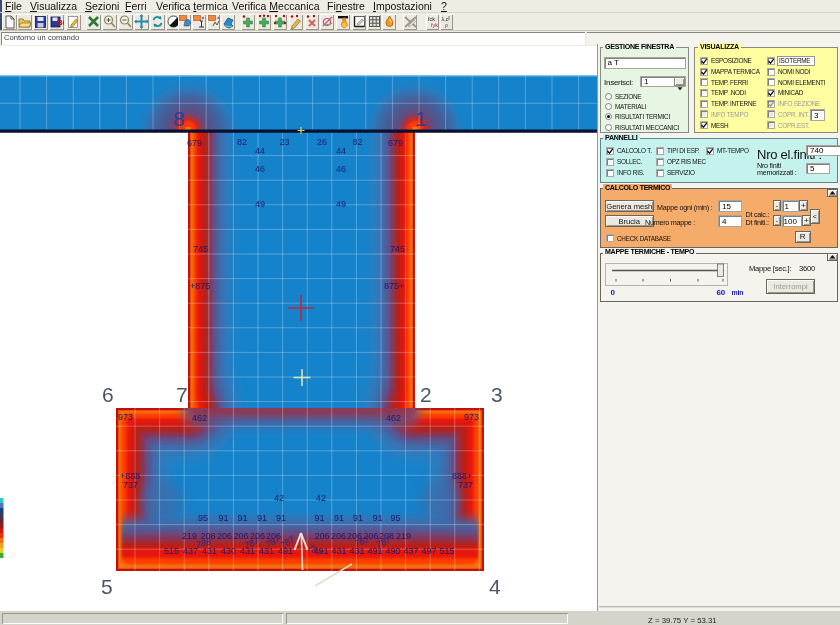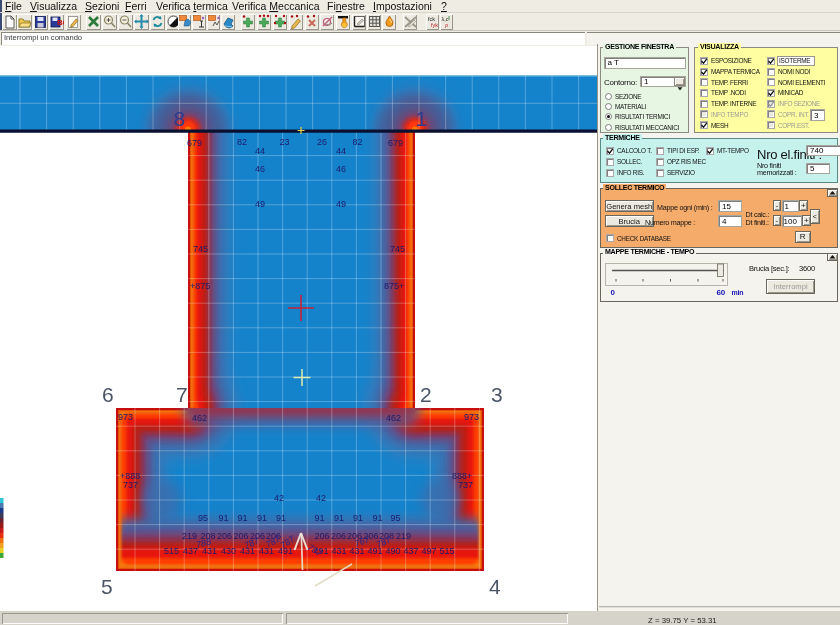--- a/index.html
+++ b/index.html
@@ -24,21 +24,21 @@
 <div class="abs" style="left:30px;top:0;height:12px;line-height:12.5px;font-size:10.5px;color:#111;"><u>V</u>isualizza</div>
 <div class="abs" style="left:85px;top:0;height:12px;line-height:12.5px;font-size:10.5px;color:#111;"><u>S</u>ezioni</div>
 <div class="abs" style="left:125px;top:0;height:12px;line-height:12.5px;font-size:10.5px;color:#111;"><u>F</u>erri</div>
 <div class="abs" style="left:156px;top:0;height:12px;line-height:12.5px;font-size:10.5px;color:#111;">Verifica <u>t</u>ermica</div>
 <div class="abs" style="left:232px;top:0;height:12px;line-height:12.5px;font-size:10.5px;color:#111;">Verifica <u>M</u>eccanica</div>
 <div class="abs" style="left:327px;top:0;height:12px;line-height:12.5px;font-size:10.5px;color:#111;">Fi<u>n</u>estre</div>
 <div class="abs" style="left:373px;top:0;height:12px;line-height:12.5px;font-size:10.5px;color:#111;"><u>I</u>mpostazioni</div>
 <div class="abs" style="left:441px;top:0;height:12px;line-height:12.5px;font-size:10.5px;color:#111;"><u>?</u></div>
 <div class="abs" style="left:0;top:31px;width:840px;height:15px;background:#efece4;"></div>
 <div class="abs sunk" style="left:1px;top:32px;width:584px;height:13px;"></div>
-<div class="abs" style="left:4px;top:33px;font-size:7.6px;color:#3a3a3a;">Interrompi un comando</div>
+<div class="abs" style="left:4px;top:33px;font-size:7.6px;color:#3a3a3a;">Contorno un comando</div>
 <div class="abs" style="left:587px;top:32px;width:253px;height:13px;background:#f5f3ed;box-shadow:inset 0 1px 0 #8a867c;"></div>
 <div class="abs btn3d" style="left:1.5px;top:13.5px;width:15px;height:16px;">
       <svg width="15" height="16" viewBox="0 0 15 16" style="display:block">
         <path d="M4 2h5l3 3v9H4z" fill="#fff" stroke="#333" stroke-width="0.8"></path>
         <path d="M9 2v3h3" fill="none" stroke="#333" stroke-width="0.8"></path>
       </svg>
     </div>
 <div class="abs btn3d" style="left:17px;top:13.5px;width:15px;height:16px;">
       <svg width="15" height="16" viewBox="0 0 15 16" style="display:block">
         <path d="M2 5h4l1 2h6v6H2z" fill="#f4c84a" stroke="#7a6a20" stroke-width="0.8"></path>
@@ -491,21 +491,21 @@
       <rect x="0" y="538.0" width="3.5" height="5" fill="#f07010"></rect>
       <rect x="0" y="543.0" width="3.5" height="5" fill="#f0a020"></rect>
       <rect x="0" y="548.0" width="3.5" height="5" fill="#e8d020"></rect>
       <rect x="0" y="553.0" width="3.5" height="5" fill="#3aaa3a"></rect>
     </svg>
 <div class="abs" style="left:597px;top:44px;width:243px;height:567px;background:#f4f3ee;border-left:1px solid #9a968c;"></div>
     <div class="abs" style="left:599px;top:606px;width:241px;height:2px;background:#e2e0d8;border-top:1px solid #b8b5ac;"></div>
     <div class="abs" style="left:600px;top:47px;width:89px;height:86px;background:#e7f5e3;border:1px solid #8a8a80;"></div>
     <div class="ttl" style="left:603px;top:42.5px;background:#e7f5e3;padding:0 2px;">GESTIONE FINESTRA</div>
     <div class="fld" style="left:603.5px;top:57px;width:82px;height:11.5px;line-height:10.5px;padding-left:3px;">a T</div>
-    <div class="lbl" style="left:604px;top:78px;font-size:8px;">Contorno:</div>
+    <div class="lbl" style="left:604px;top:78px;font-size:8px;">Inserisci:</div>
     <div class="fld" style="left:640px;top:75.5px;width:46px;height:11px;line-height:10px;padding-left:3px;">1</div>
     <div class="abs btn3d" style="left:673.5px;top:77px;width:11.5px;height:8.5px;border:1px solid #8a867c;"><svg width="10" height="7">
         <path d="M2.5 2.2h5L5 5.4z" fill="#222"></path>
       </svg></div>
     <div class="rad" style="left:605px;top:92.5px;"></div>
     <div class="lbl" style="left:615px;top:92.5px;">SEZIONE</div>
     <div class="rad" style="left:605px;top:102.5px;"></div>
     <div class="lbl" style="left:615px;top:102.5px;">MATERIALI</div>
     <div class="rad" style="left:605px;top:113.0px;"></div>
     <div class="abs" style="left:607px;top:115.0px;width:3px;height:3px;border-radius:50%;background:#111;"></div>
@@ -556,21 +556,21 @@
     <svg class="abs" style="left:767px;top:99.5px" width="8" height="8">
       <path d="M1.5 4l2 2.2L6.8 1.8" stroke="#9a9a94" stroke-width="1.3" fill="none"></path>
     </svg>
     <div class="lblg" style="left:778px;top:100.0px;">INFO SEZIONE</div>
     <div class="cb cbg" style="left:767px;top:110px;"></div>
     <div class="lblg" style="left:778px;top:110.5px;">COPR. INT.</div>
     <div class="cb cbg" style="left:767px;top:121px;"></div>
     <div class="lblg" style="left:778px;top:121.5px;">COPR.EST.</div>
     <div class="fld" style="left:810px;top:108.5px;width:15px;height:12.5px;line-height:11.5px;padding-left:3px;font-size:8px;">3</div>
     <div class="abs" style="left:600px;top:138px;width:238px;height:45px;background:#c6f2ee;border:1px solid #5a8a86;"></div>
-    <div class="ttl" style="left:603px;top:133.5px;background:#c6f2ee;padding:0 2px;">TERMICHE</div>
+    <div class="ttl" style="left:603px;top:133.5px;background:#c6f2ee;padding:0 2px;">PANNELLI</div>
     <div class="cb" style="left:606px;top:146.5px;"></div>
     <svg class="abs" style="left:606px;top:146.5px" width="8" height="8">
       <path d="M1.5 4l2 2.2L6.8 1.8" stroke="#111" stroke-width="1.3" fill="none"></path>
     </svg>
     <div class="lbl" style="left:617px;top:147.0px;">CALCOLO T.</div>
     <div class="cb" style="left:606px;top:157.5px;"></div>
     <div class="lbl" style="left:617px;top:158.0px;">SOLLEC.</div>
     <div class="cb" style="left:606px;top:168.5px;"></div>
     <div class="lbl" style="left:617px;top:169.0px;">INFO RIS.</div>
     <div class="cb" style="left:656px;top:146.5px;"></div>
@@ -583,21 +583,21 @@
     <svg class="abs" style="left:706px;top:146.5px" width="8" height="8">
       <path d="M1.5 4l2 2.2L6.8 1.8" stroke="#111" stroke-width="1.3" fill="none"></path>
     </svg>
     <div class="lbl" style="left:717px;top:147px;">MT-TEMPO</div>
     <div class="lbl" style="left:757px;top:147px;font-size:13px;">Nro el.finiti :</div>
     <div class="fld" style="left:806px;top:144.5px;width:48px;height:11px;line-height:10px;padding-left:3px;font-size:8px;">740</div>
     <div class="lbl" style="left:757px;top:160.5px;font-size:7.2px;">Nro finiti</div>
     <div class="lbl" style="left:757px;top:168px;font-size:7.2px;">memorizzati :</div>
     <div class="fld" style="left:806px;top:162.5px;width:24px;height:11px;line-height:10px;padding-left:3px;font-size:8px;">5</div>
     <div class="abs" style="left:600px;top:188px;width:238px;height:60px;background:#f5ab69;border:1px solid #6a665c;"></div>
-    <div class="ttl" style="left:603px;top:183.5px;background:#f5ab69;padding:0 2px;">SOLLEC TERMICO</div>
+    <div class="ttl" style="left:603px;top:183.5px;background:#f5ab69;padding:0 2px;">CALCOLO TERMICO</div>
     <div class="abs btn3d" style="left:827px;top:188.5px;width:11px;height:8px;border:1px solid #6a665c;text-align:center;line-height:7px;font-size:5px;color:#111;"></div>
     <svg class="abs" style="left:827px;top:188.5px" width="11" height="8">
       <path d="M5.5 2l3 3.5h-6z" fill="#111"></path>
     </svg>
     <div class="abs btn3d" style="left:604.5px;top:199.5px;width:49.5px;height:12.5px;border:1px solid #6a665c;text-align:center;line-height:11.5px;font-size:7.6px;color:#111;">Genera mesh</div>
     <div class="abs btn3d" style="left:604.5px;top:214.5px;width:49.5px;height:12.5px;border:1px solid #6a665c;text-align:center;line-height:11.5px;font-size:7.6px;color:#111;">Brucia</div>
     <div class="lbl" style="left:657px;top:202.5px;font-size:7.2px;">Mappe ogni (min) :</div>
     <div class="fld" style="left:718px;top:199.5px;width:24px;height:12px;line-height:11px;padding-left:3px;font-size:8px;">15</div>
     <div class="lbl" style="left:645px;top:217.5px;font-size:7.2px;">Numero mappe :</div>
     <div class="fld" style="left:718px;top:214.5px;width:24px;height:12px;line-height:11px;padding-left:3px;font-size:8px;">4</div>
@@ -625,19 +625,19 @@
       <line x1="11" y1="16" x2="11" y2="18.5" stroke="#555" stroke-width="1"></line>
       <line x1="38" y1="16" x2="38" y2="18.5" stroke="#555" stroke-width="1"></line>
       <line x1="65.5" y1="16" x2="65.5" y2="18.5" stroke="#555" stroke-width="1"></line>
       <line x1="93" y1="16" x2="93" y2="18.5" stroke="#555" stroke-width="1"></line>
       <line x1="118" y1="16" x2="118" y2="18.5" stroke="#555" stroke-width="1"></line>
       <rect x="112.5" y="1" width="6" height="12.5" fill="#ece9e0" stroke="#6a665c" stroke-width="0.8"></rect>
     </svg>
     <div class="lbl" style="left:610.5px;top:287.5px;font-size:8px;font-weight:bold;color:#1515b5;">0</div>
     <div class="lbl" style="left:716.5px;top:287.5px;font-size:8px;font-weight:bold;color:#1515b5;">60</div>
     <div class="lbl" style="left:731.5px;top:288.5px;font-size:7px;font-weight:bold;color:#1515b5;">min</div>
-    <div class="lbl" style="left:749px;top:263.5px;font-size:7.6px;">Brucia [sec.]:</div>
+    <div class="lbl" style="left:749px;top:263.5px;font-size:7.6px;">Mappe [sec.]:</div>
     <div class="lbl" style="left:799px;top:263.5px;font-size:7.6px;">3600</div>
     <div class="abs btn3d" style="left:766px;top:278.5px;width:49px;height:15px;border:1px solid #6a665c;text-align:center;line-height:14px;font-size:7.6px;color:#9a9a94;">Interrompi</div>
 <div class="abs" style="left:0;top:611px;width:840px;height:14px;background:#d6d3ca;"></div>
 <div class="abs" style="left:2px;top:613px;width:281px;height:10.5px;background:#d6d3ca;box-shadow:inset 1px 1px 0 #9a978e, inset -1px -1px 0 #fdfdfb;"></div>
 <div class="abs" style="left:286px;top:613px;width:282px;height:10.5px;background:#d6d3ca;box-shadow:inset 1px 1px 0 #9a978e, inset -1px -1px 0 #fdfdfb;"></div>
 <div class="abs" style="left:648px;top:615.5px;font-size:7.8px;color:#222;">Z = 39.75 Y = 53.31</div>
 </div>
 </body></html>

